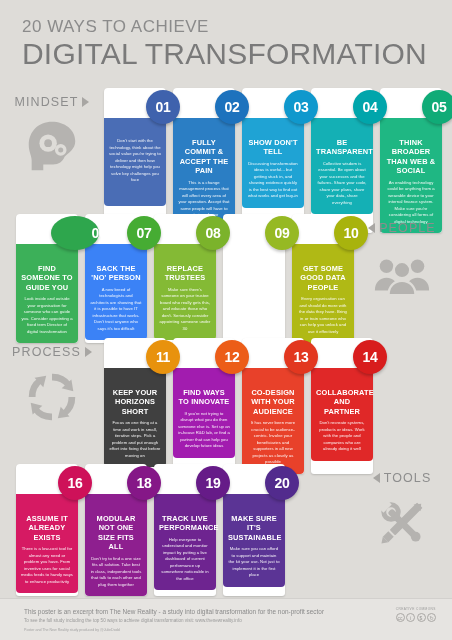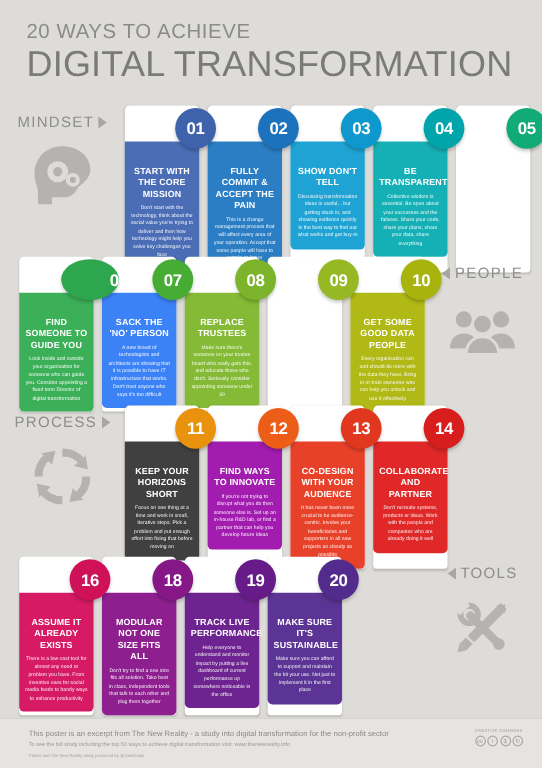--- a/index.html
+++ b/index.html
@@ -123,21 +123,20 @@
       <circle cx="28" cy="28" r="9" fill="#dedcd8"></circle>
       <circle cx="28" cy="28" r="4" fill="#b5b3b0"></circle>
       <circle cx="41" cy="35" r="6" fill="#dedcd8"></circle>
       <circle cx="41" cy="35" r="2.6" fill="#b5b3b0"></circle>
     </svg>
   </div>
   <div class="cards">
       <div class="card">
         <div class="card-num" style="background: rgb(63, 98, 173);">01</div>
         <div class="card-body" style="background: rgb(74, 109, 181);">
-          <div class="card-title">START WITH THE CORE MISSION</div>
           <div class="card-text">Don't start with the technology, think about the social value you're trying to deliver and then how technology might help you solve key challenges you face</div>
         </div>
       </div>
       <div class="card">
         <div class="card-num" style="background: rgb(29, 114, 189);">02</div>
         <div class="card-body" style="background: rgb(43, 126, 196);">
           <div class="card-title">FULLY COMMIT &amp; ACCEPT THE PAIN</div>
           <div class="card-text">This is a change management process that will affect every area of your operation. Accept that some people will have to retrain or leave</div>
         </div>
       </div>
@@ -150,20 +149,24 @@
       </div>
       <div class="card">
         <div class="card-num" style="background: rgb(0, 165, 171);">04</div>
         <div class="card-body" style="background: rgb(20, 176, 181);">
           <div class="card-title">BE TRANSPARENT</div>
           <div class="card-text">Collective wisdom is essential. Be open about your successes and the failures. Share your code, share your plans, share your data, share everything</div>
         </div>
       </div>
       <div class="card">
         <div class="card-num" style="background: rgb(16, 171, 119);">05</div>
+        <div class="card-body" style="background: rgb(31, 183, 131);">
+          <div class="card-title">THINK BROADER THAN WEB &amp; SOCIAL</div>
+          <div class="card-text">An enabling technology could be anything from a wearable device to your internal finance system. Make sure you're considering all forms of digital technology</div>
+        </div>
       </div>
     </div>
 </div>
 
 <div class="row" id="row-2">
   <div class="section-label right" style="top:6px">
     <div class="sec-title">
       <span class="tri l"></span>
       <span>PEOPLE</span>
     </div>

